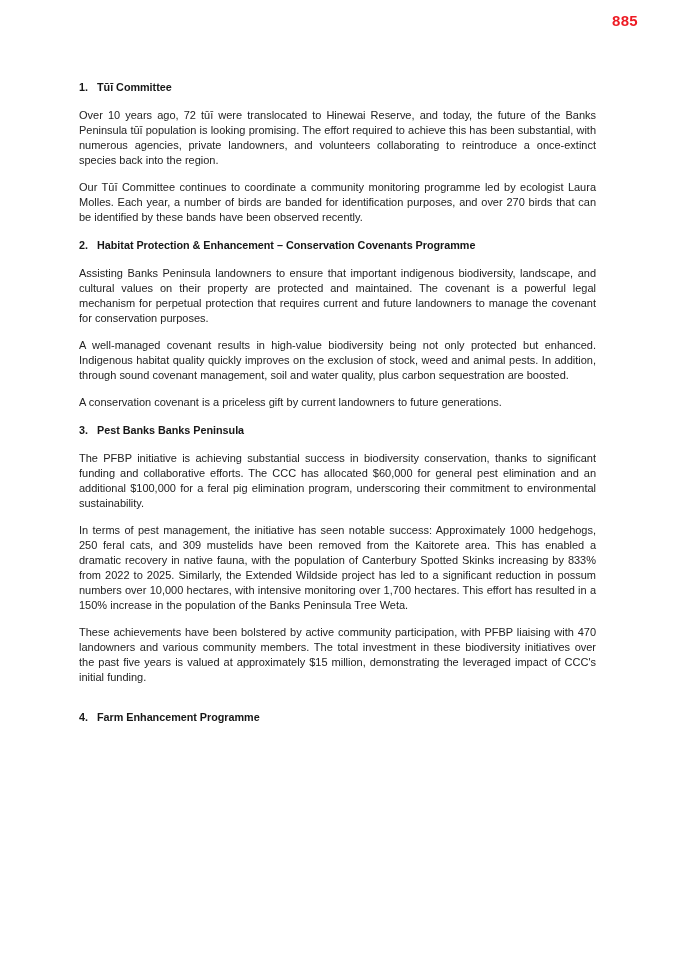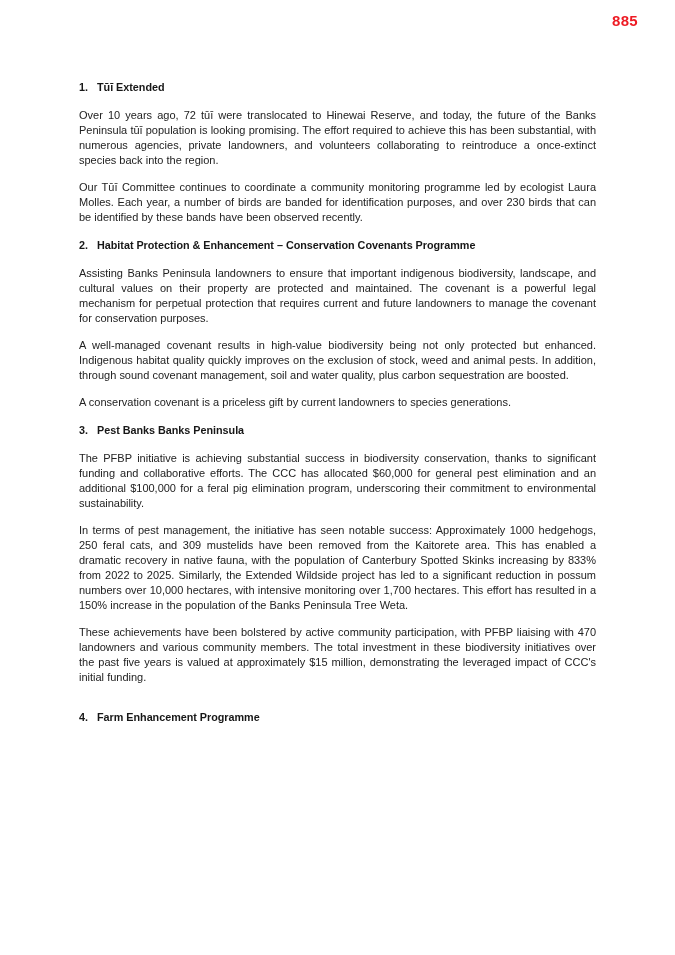--- a/index.html
+++ b/index.html
@@ -69,38 +69,38 @@
 <body>
 
 <div class="page">
 
   <div class="page-number">885</div>
 
   <div class="content">
 
     <div class="section-heading">
       <span class="num">1.</span>
-      <span class="htext">Tūī Extended</span>
+      <span class="htext">Tūī Committee</span>
     </div>
     <div class="gap-heading-to-para"></div>
     <p class="body-text">Over 10 years ago, 72 tūī were translocated to Hinewai Reserve, and today, the future of the Banks Peninsula tūī population is looking promising. The effort required to achieve this has been substantial, with numerous agencies, private landowners, and volunteers collaborating to reintroduce a once-extinct species back into the region.</p>
     <div class="gap-para-to-para"></div>
-    <p class="body-text">Our Tūī Committee continues to coordinate a community monitoring programme led by ecologist Laura Molles. Each year, a number of birds are banded for identification purposes, and over 230 birds that can be identified by these bands have been observed recently.</p>
+    <p class="body-text">Our Tūī Committee continues to coordinate a community monitoring programme led by ecologist Laura Molles. Each year, a number of birds are banded for identification purposes, and over 270 birds that can be identified by these bands have been observed recently.</p>
     <div class="gap-para-to-heading"></div>
 
     <div class="section-heading">
       <span class="num">2.</span>
       <span class="htext">Habitat Protection &amp; Enhancement – Conservation Covenants Programme</span>
     </div>
     <div class="gap-heading-to-para"></div>
     <p class="body-text">Assisting Banks Peninsula landowners to ensure that important indigenous biodiversity, landscape, and cultural values on their property are protected and maintained. The covenant is a powerful legal mechanism for perpetual protection that requires current and future landowners to manage the covenant for conservation purposes.</p>
     <div class="gap-para-to-para"></div>
     <p class="body-text">A well-managed covenant results in high-value biodiversity being not only protected but enhanced. Indigenous habitat quality quickly improves on the exclusion of stock, weed and animal pests. In addition, through sound covenant management, soil and water quality, plus carbon sequestration are boosted.</p>
     <div class="gap-para-to-para"></div>
-    <p class="body-text">A conservation covenant is a priceless gift by current landowners to species generations.</p>
+    <p class="body-text">A conservation covenant is a priceless gift by current landowners to future generations.</p>
     <div class="gap-para-to-heading"></div>
 
     <div class="section-heading">
       <span class="num">3.</span>
       <span class="htext">Pest Banks Banks Peninsula</span>
     </div>
     <div class="gap-heading-to-para"></div>
     <p class="body-text">The PFBP initiative is achieving substantial success in biodiversity conservation, thanks to significant funding and collaborative efforts. The CCC has allocated $60,000 for general pest elimination and an additional $100,000 for a feral pig elimination program, underscoring their commitment to environmental sustainability.</p>
     <div class="gap-para-to-para"></div>
     <p class="body-text">In terms of pest management, the initiative has seen notable success: Approximately 1000 hedgehogs, 250 feral cats, and 309 mustelids have been removed from the Kaitorete area. This has enabled a dramatic recovery in native fauna, with the population of Canterbury Spotted Skinks increasing by 833% from 2022 to 2025. Similarly, the Extended Wildside project has led to a significant reduction in possum numbers over 10,000 hectares, with intensive monitoring over 1,700 hectares. This effort has resulted in a 150% increase in the population of the Banks Peninsula Tree Weta.</p>

